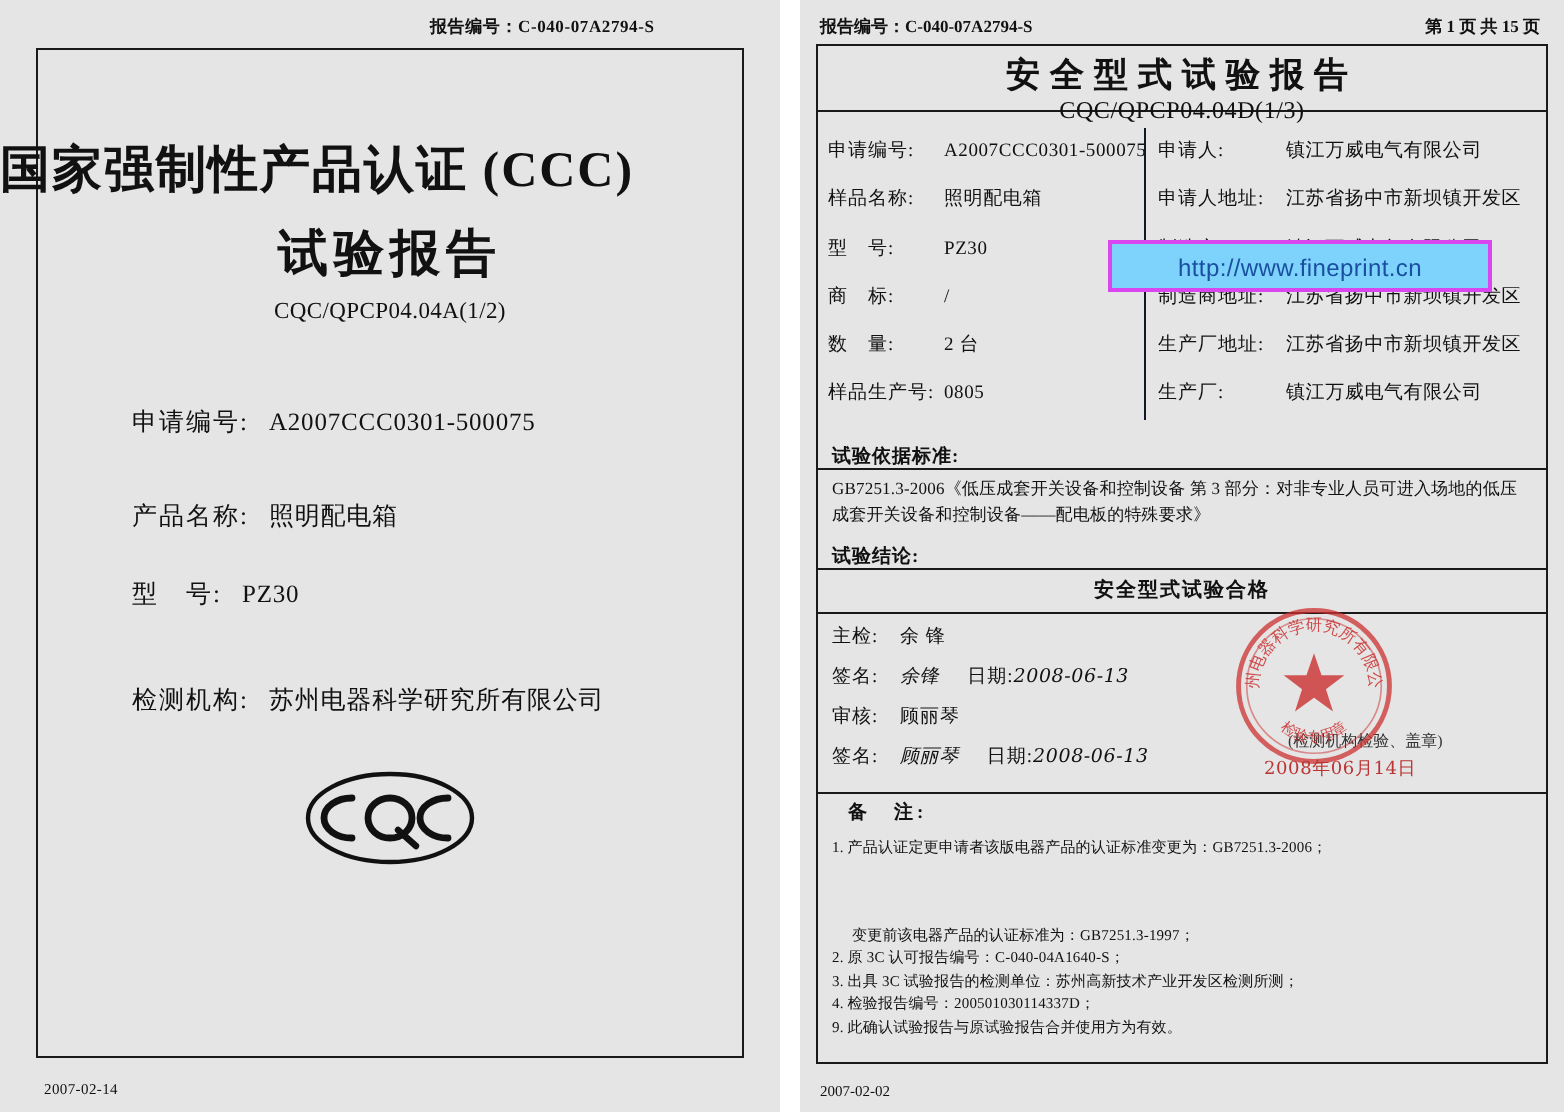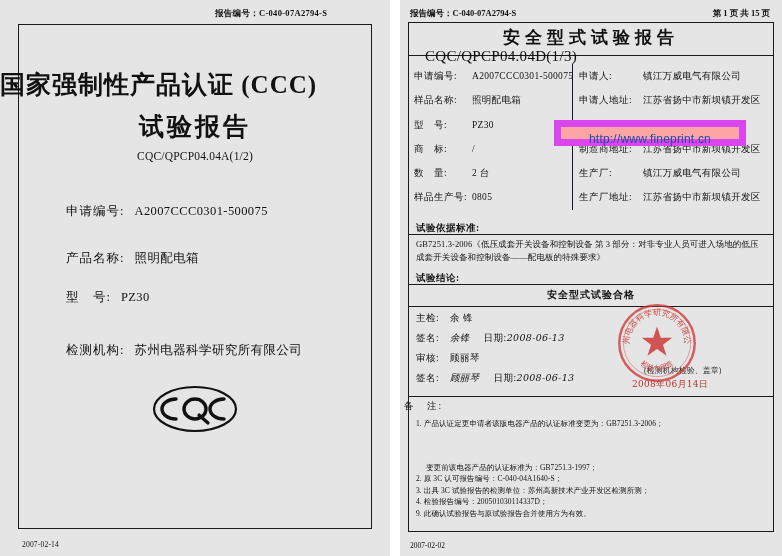--- a/index.html
+++ b/index.html
@@ -126,23 +126,23 @@
     position: absolute;
     left: 8px; right: 8px; top: 26px;
     text-align: center;
     font-size: 17px;
     font-weight: bold;
     letter-spacing: 5px;
   }
   #rt-code {
     position: absolute;
     left: 8px; right: 8px; top: 48px;
-    font-size: 15px;
+    text-align: center;
+    font-size: 12px;
     letter-spacing: 0.3px;
-    margin-left: 17px;
   }
 
   
   #info-grid {
     position: absolute;
     left: 8px; top: 64px;
     width: 366px; height: 146px;
   }
   .ig-col {
     position: absolute;
@@ -264,23 +264,23 @@
   }
 
   #notes-hr {
     position: absolute;
     left: 8px; top: 396px;
     width: 366px;
     border-top: 1px solid #1a1a1a;
   }
   #notes-label {
     position: absolute;
-    left: 4px; top: 400px;
+    left: 24px; top: 400px;
     font-size: 9.5px;
-    font-weight: normal;
+    font-weight: bold;
     letter-spacing: 2px;
   }
   #notes-list {
     position: absolute;
     left: 16px; top: 418px;
     width: 348px;
     font-size: 7.5px;
     line-height: 11.6px;
     letter-spacing: 0.1px;
   }
@@ -289,22 +289,22 @@
     position: absolute;
     left: 10px; top: 541px;
     font-size: 7.5px;
   }
 
   
   #watermark {
     position: absolute;
     left: 554px; top: 120px;
     width: 192px; height: 26px;
-    background: #fca5a5;
-    border: 7px solid #d946ef;
+    background: #7dd3fc;
+    border: 2px solid #d946ef;
     box-sizing: border-box;
     font-family: "Liberation Sans", sans-serif;
     font-size: 12px;
     color: #1a4fa0;
     line-height: 24px;
     text-align: center;
     letter-spacing: 0.2px;
   }
 
   
@@ -387,24 +387,24 @@
       <div class="ig-row">
         <span class="k">申请人地址:</span><span class="v">江苏省扬中市新坝镇开发区</span>
       </div>
       <div class="ig-row">
         <span class="k">制造商:</span><span class="v">镇江万威电气有限公司</span>
       </div>
       <div class="ig-row">
         <span class="k">制造商地址:</span><span class="v">江苏省扬中市新坝镇开发区</span>
       </div>
       <div class="ig-row">
+        <span class="k">生产厂地址:</span><span class="v">江苏省扬中市新坝镇开发区</span>
+      </div>
+      <div class="ig-row">
         <span class="k">生产厂:</span><span class="v">镇江万威电气有限公司</span>
-      </div>
-      <div class="ig-row">
-        <span class="k">生产厂地址:</span><span class="v">江苏省扬中市新坝镇开发区</span>
       </div>
     </div>
   </div>
 
   <div id="sec-standard-label">试验依据标准:</div>
   <div id="sec-standard-hr"></div>
   <div id="sec-standard-body">GB7251.3-2006《低压成套开关设备和控制设备 第 3 部分：对非专业人员可进入场地的低压成套开关设备和控制设备——配电板的特殊要求》</div>
 
   <div id="sec-concl-label">试验结论:</div>
   <div id="sec-concl-hr"></div>

